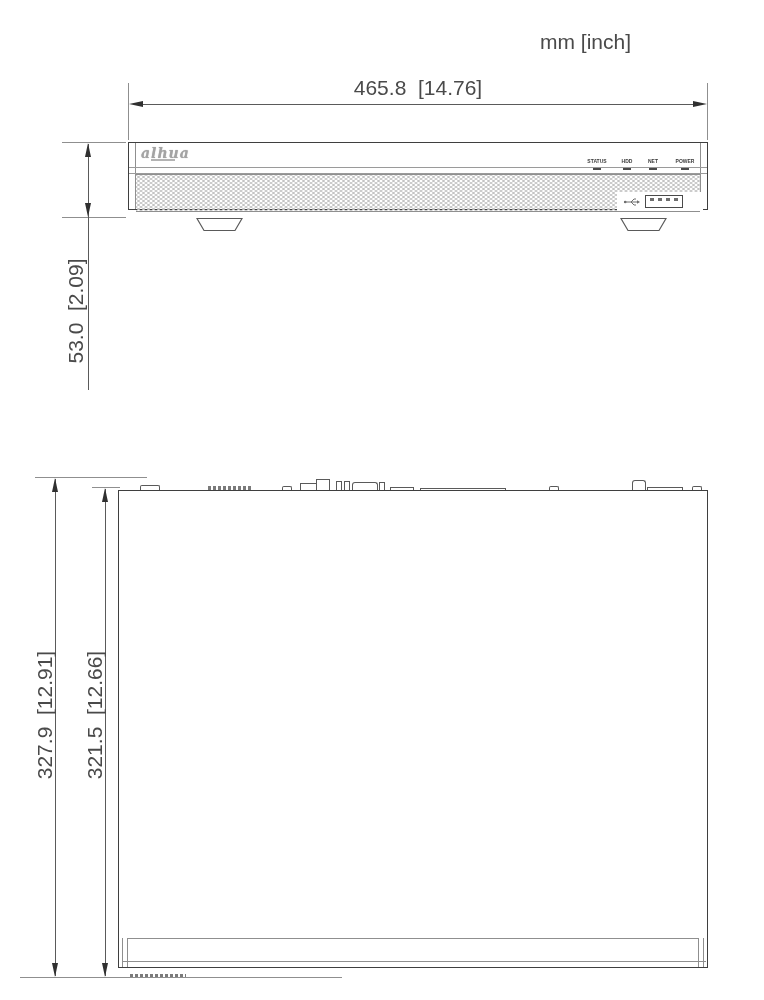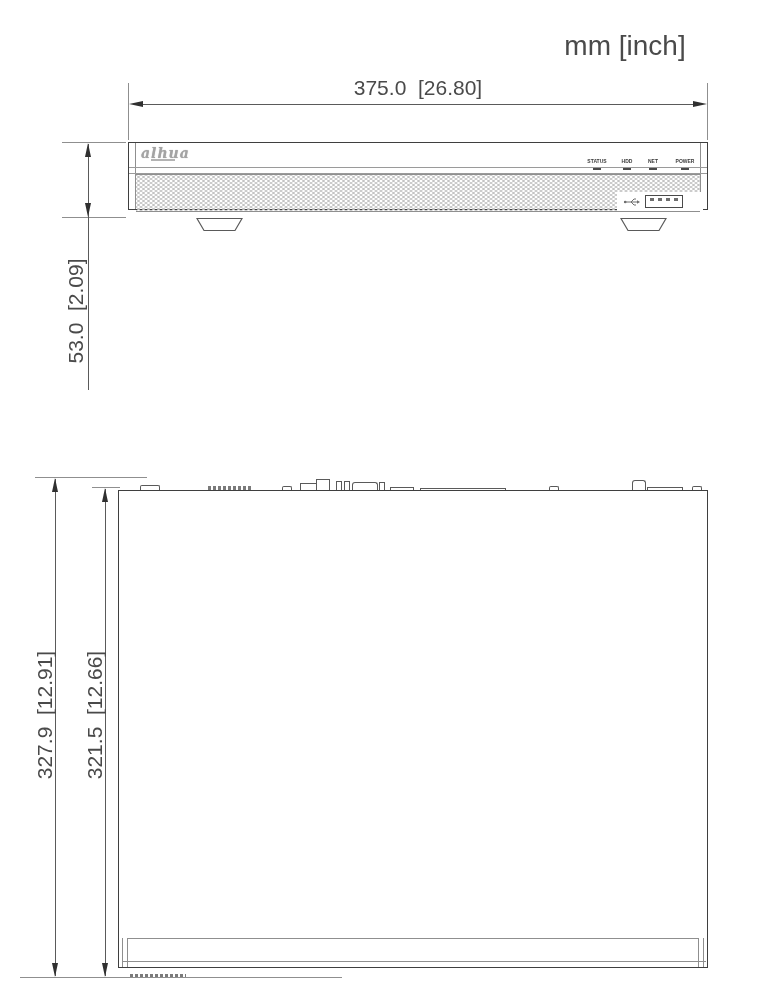--- a/index.html
+++ b/index.html
@@ -38,24 +38,24 @@
   .foot{position:absolute;}
   
   #topview{left:118px;top:490px;width:590px;height:478px;border:1.5px solid #3f3f3f;box-sizing:border-box;background:#fff;}
   .conn{position:absolute;border:1px solid #5a5a5a;border-bottom:none;background:#fff;box-sizing:border-box;}
   .thin{position:absolute;background:#8f8f8f;}
   .marks{position:absolute;background:repeating-linear-gradient(90deg,#7a7a7a 0 3px,rgba(0,0,0,0) 3px 5px);}
 </style>
 </head>
 <body>
 
-<div class="dimtext" style="left:540px;top:30px;width:170px;text-align:center;font-size:28px;">mm [inch]</div>
+<div class="dimtext" style="left:540px;top:30px;width:170px;text-align:left;font-size:21px;">mm [inch]</div>
 
 <div>
-  <div class="dimtext" style="left:258px;top:76px;width:320px;text-align:center;">375.0  [26.80]</div>
+  <div class="dimtext" style="left:258px;top:76px;width:320px;text-align:center;">465.8  [14.76]</div>
   <div class="extline" style="left:128px;top:83px;width:1px;height:57px;"></div>
   <div class="extline" style="left:707px;top:83px;width:1px;height:57px;"></div>
   <div class="dimline" style="left:134px;top:104px;width:568px;height:1px;"></div>
   <div class="arrL" style="left:129px;top:101px;"></div>
   <div class="arrR" style="left:693px;top:101px;"></div>
 </div>
 
 <div>
   <div class="extline" style="left:62px;top:142px;width:64px;height:1px;"></div>
   <div class="extline" style="left:62px;top:217px;width:64px;height:1px;"></div>

